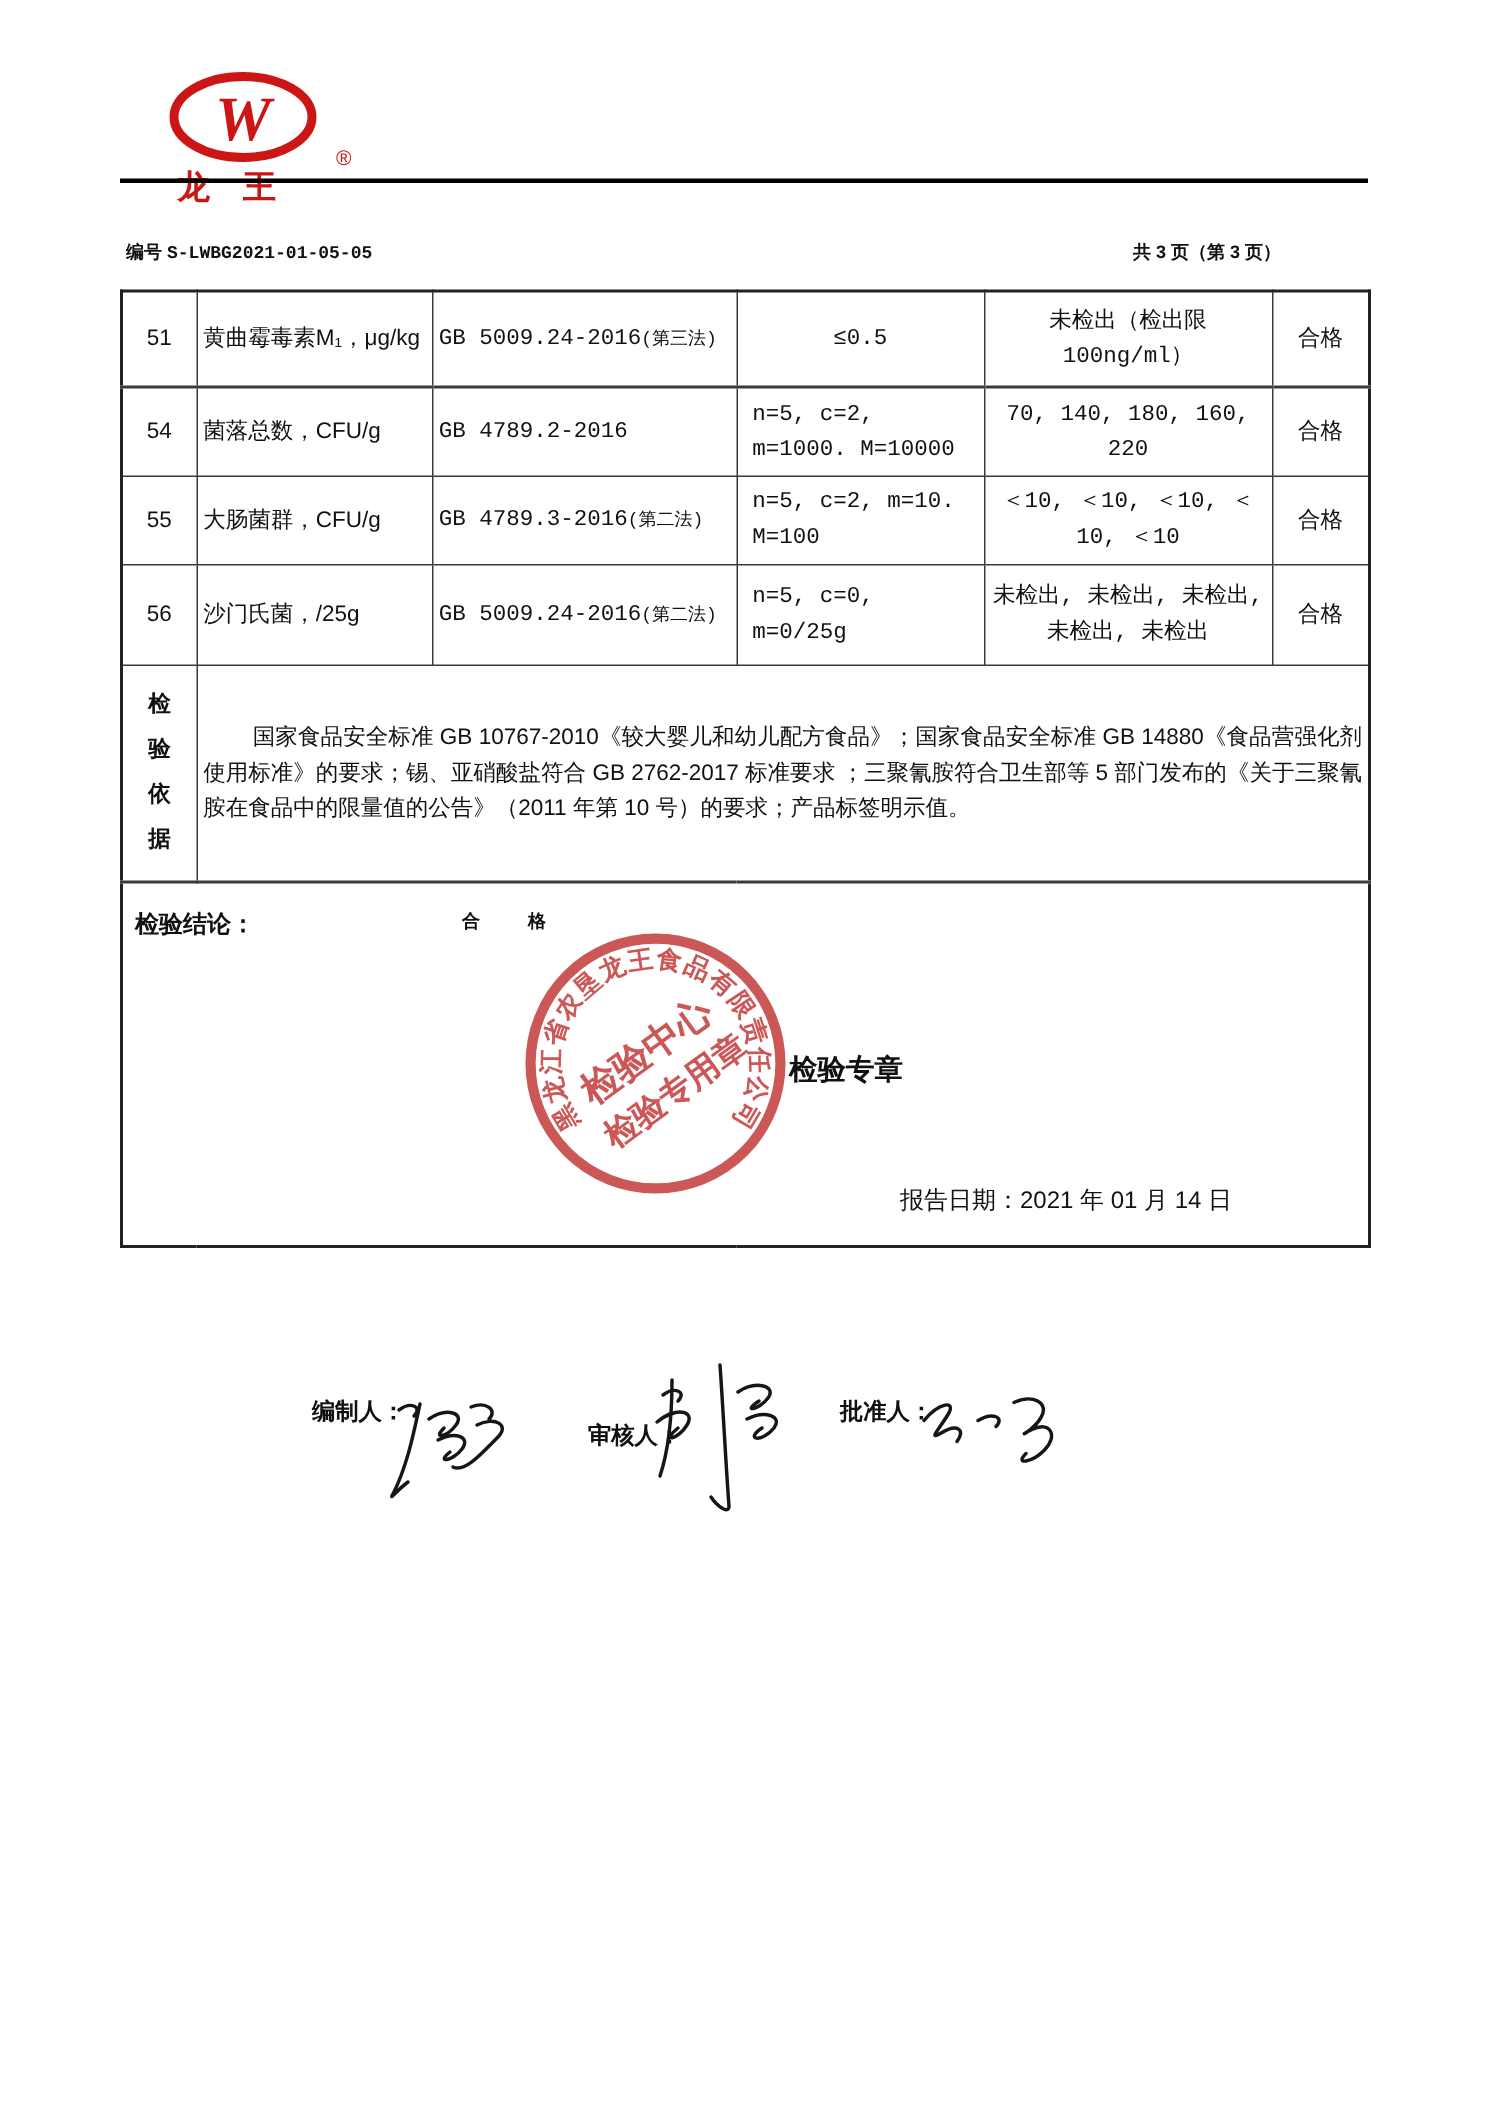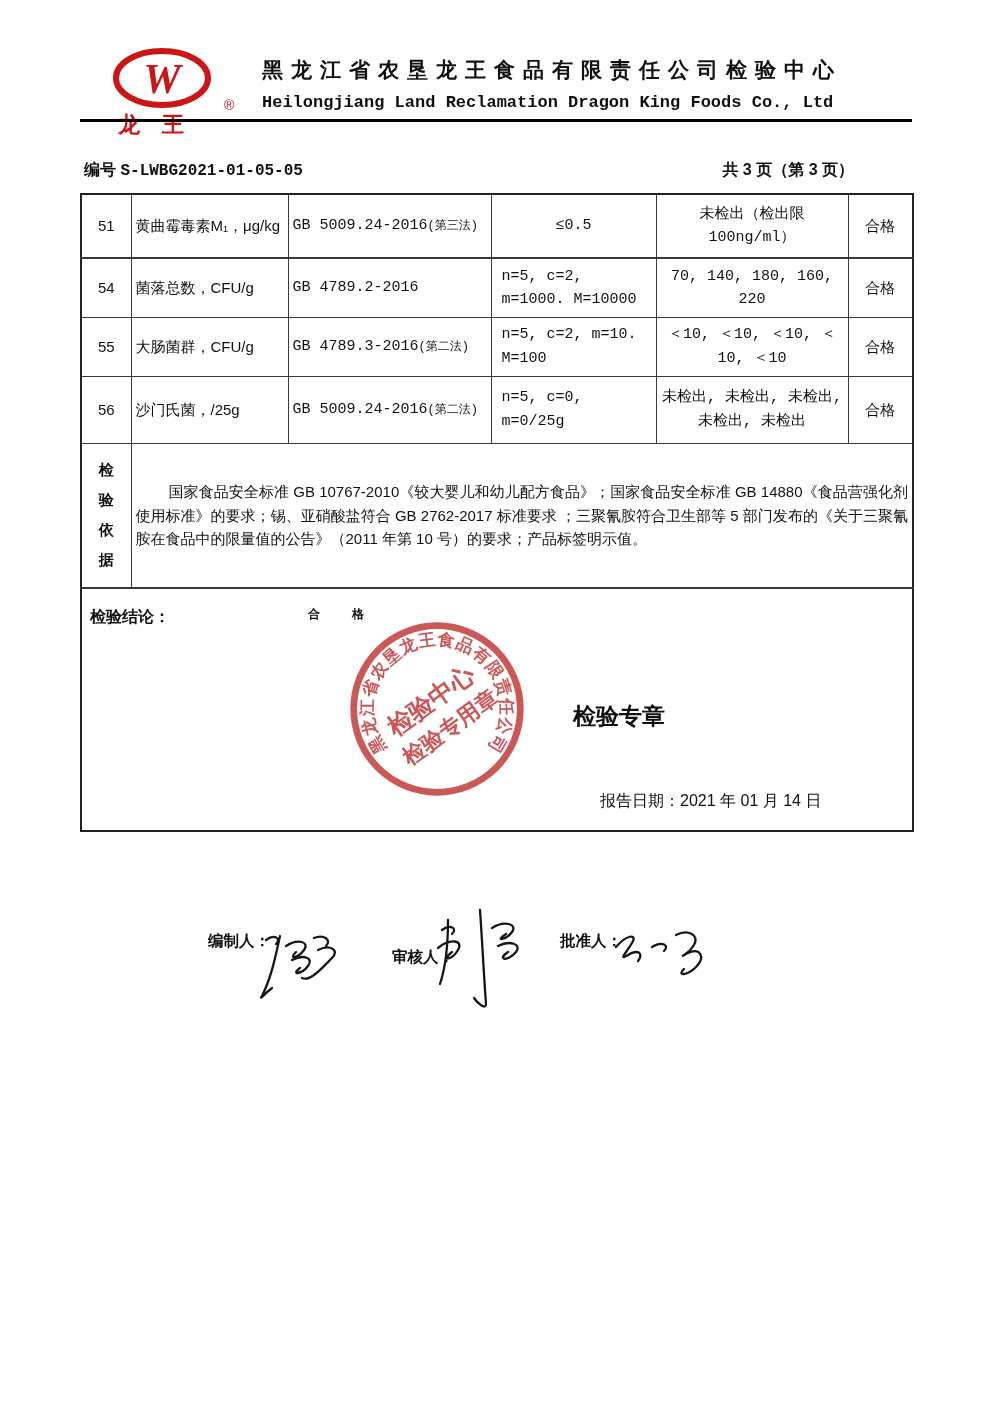--- a/index.html
+++ b/index.html
@@ -10,23 +10,23 @@
     background:#ffffff; overflow:hidden;
   }
   
   .logo-wrap { position:absolute; left:112px; top:48px; width:150px; height:90px; }
   .titles { position:absolute; left:262px; top:56px; width:650px; }
   .title-cn { font-size:21px; font-weight:bold; letter-spacing:8px; white-space:nowrap; }
   .title-en { font-family:"Liberation Mono", monospace; font-size:17px; font-weight:bold; margin-top:9px; white-space:nowrap; }
   .header-rule { position:absolute; left:80px; top:119px; width:832px; height:3px; background:#000; }
   
   .meta-row { position:absolute; left:84px; top:160px; width:828px; display:flex; justify-content:space-between; }
-  .report-no { font-weight:bold; font-size:16px; }
+  .report-no { font-weight:bold; font-size:12px; }
   .report-no .num { font-family:"Liberation Mono", monospace; }
-  .page-info { font-weight:bold; font-size:16px; padding-right:58px; }
+  .page-info { font-weight:bold; font-size:12px; padding-right:58px; }
   
   table.results { position:absolute; left:80px; top:193px; width:832px; border-collapse:collapse; table-layout:fixed; }
   table.results td { border:1px solid #3a3a3a; font-size:15px; vertical-align:middle; padding:3px 4px; line-height:1.55; }
   table.results { border:2px solid #222; }
   tr.r51 td { height:64px; }
   tr.r52 td { height:48px; }
   tr.r53 td { height:46px; }
   tr.r54 td { height:59px; border-top-width:2px; }
   tr.r55 td { height:59px; }
   tr.r56 td { height:67px; }
@@ -42,21 +42,21 @@
   
   tr.basis-row td { height:145px; }
   td.v-label { text-align:center; font-weight:bold; font-size:16px; }
   td.v-label span { display:block; line-height:30px; }
   td.basis-text { padding:6px 12px; font-size:15.5px; line-height:36px; text-align:justify; text-justify:inter-character; text-indent:2.2em; }
   
   tr.conclusion-row td { height:243px; border-top-width:2px; position:relative; padding:0; }
   .concl-label { position:absolute; left:8px; top:16px; font-weight:bold; font-size:16px; }
   .concl-value { position:absolute; left:226px; top:16px; font-weight:bold; font-size:12px; letter-spacing:10px; white-space:pre; }
   .stamp { position:absolute; left:263px; top:28px; width:184px; height:184px; opacity:0.88; }
-  .stamp-label { position:absolute; left:444px; top:110px; font-weight:bold; font-size:23px;margin-left:47px; }
+  .stamp-label { position:absolute; left:444px; top:110px; font-weight:bold; font-size:19px; }
   .report-date { position:absolute; left:518px; top:200px; font-size:16px; }
   .report-date { font-family:"Liberation Sans",sans-serif; }
   
   .sign-label { position:absolute; font-weight:bold; font-size:15.5px; }
   .lbl-prep { left:208px; top:931px; }
   .lbl-rev  { left:392px; top:931px;margin-top:16px; }
   .lbl-appr { left:560px; top:931px; }
   .sig { position:absolute; }
   .sig path { fill:none; stroke:#161616; stroke-width:2.3; stroke-linecap:round; stroke-linejoin:round; }
   .sig1 { left:252px; top:930px; }
@@ -70,24 +70,20 @@
 
   <div class="logo-wrap">
     <svg viewBox="0 0 150 95" width="150" height="95">
       <ellipse cx="50" cy="30" rx="46" ry="27" fill="none" stroke-width="6" stroke="#cc1515"></ellipse>
       <text x="50" y="45" text-anchor="middle" font-size="42" font-weight="bold" font-style="italic" font-family="Liberation Serif, serif" fill="#cc1515">W</text>
       <text x="50" y="84" text-anchor="middle" font-size="22" font-weight="bold" letter-spacing="22" fill="#cc1515">龙王</text>
       <text x="112" y="62" font-size="14" fill="#cc1515">®</text>
     </svg>
   </div>
 
-  <div class="titles">
-    <div class="title-cn">黑龙江省农垦龙王食品有限责任公司检验中心</div>
-    <div class="title-en">Heilongjiang Land Reclamation Dragon King Foods Co., Ltd</div>
-  </div>
   <div class="header-rule"></div>
 
   <div class="meta-row">
     <div class="report-no">
       <span>编号</span>
       <span class="num">S-LWBG2021-01-05-05</span>
     </div>
     <div class="page-info">共 3 页（第 3 页）</div>
   </div>
 

